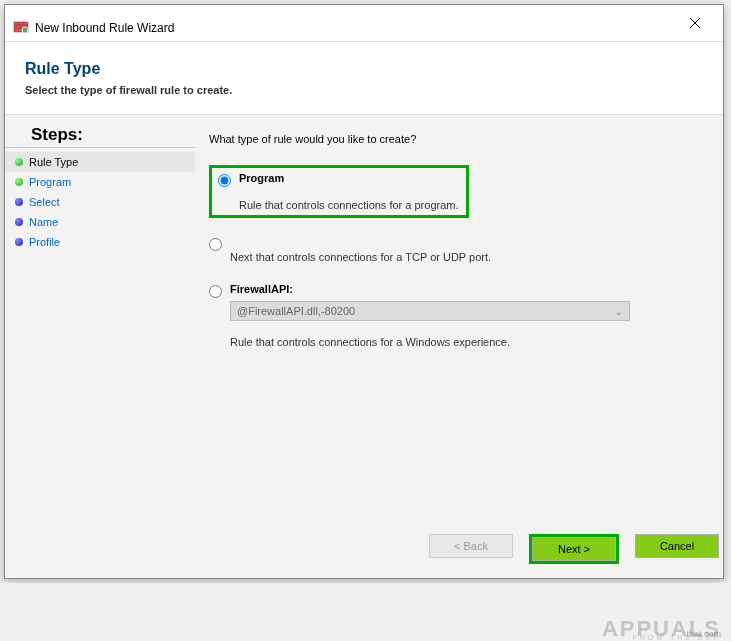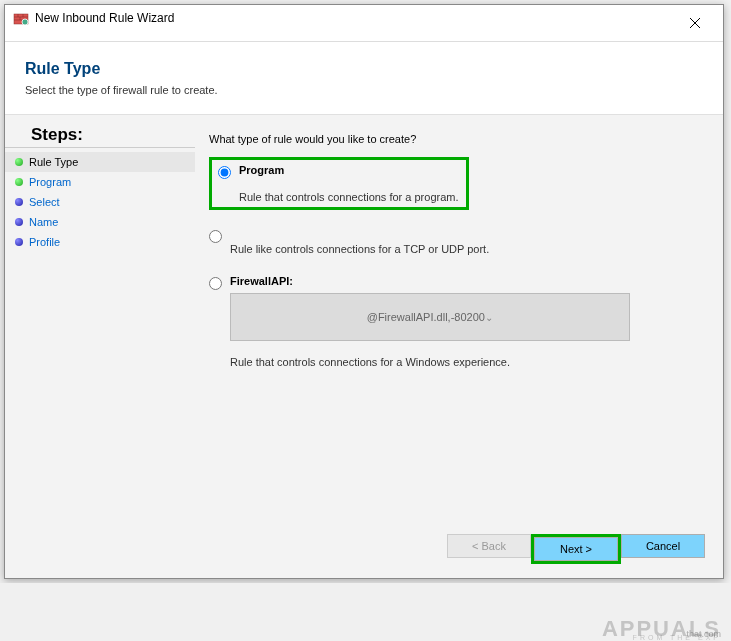--- a/index.html
+++ b/index.html
@@ -13,21 +13,21 @@
       width: 720px;
       height: 575px;
       background: #fff;
       border: 1px solid #888;
       display: flex;
       flex-direction: column;
       box-shadow: 0 2px 8px rgba(0,0,0,0.3);
     }
     .titlebar {
       display: flex;
-      align-items: flex-start;
+      align-items: flex-end;
       padding: 6px 8px;
       border-bottom: 1px solid #ddd;
       background: #fff;
     }
     .titlebar-icon {
       width: 16px; height: 16px;
       margin-right: 6px;
       display: inline-flex;
       align-items: center;
       justify-content: center;
@@ -45,20 +45,21 @@
     }
     .header-title {
       font-size: 16px;
       font-weight: 600;
       color: #00427a;
       margin-bottom: 6px;
     }
     .header-sub {
       font-size: 11px;
       color: #333;
+      font-weight: bold;
     }
     .main {
       display: flex;
       flex: 1;
       background: #f3f3f3;
       border-top: 1px solid #e0e0e0;
     }
     .sidebar {
       width: 190px;
       padding: 6px 0;
@@ -86,21 +87,21 @@
       display: inline-block;
     }
     .bullet.green { background: radial-gradient(circle at 30% 30%, #8f8, #2a2); }
     .bullet.blue { background: radial-gradient(circle at 30% 30%, #88f, #22a); }
     .content {
       flex: 1;
       padding: 18px 14px 0 14px;
       background: #f3f3f3;
       position: relative;
     }
-    .prompt { font-size: 11px; margin-bottom: 12px; }
+    .prompt { font-size: 11px; margin-bottom: 20px; }
     .option {
       display: flex;
       align-items: flex-start;
       gap: 8px;
       margin-bottom: 16px;
       padding: 2px 0;
     }
     .option input[type=radio] {
       margin-top: 2px;
     }
@@ -119,43 +120,43 @@
       padding: 4px 6px;
       width: 260px;
     }
     .dropdown {
       width: 400px;
       margin-top: 6px;
       margin-bottom: 4px;
       background: #dcdcdc;
       border: 1px solid #bbb;
       color: #666;
-      padding: 17px 6px;
-      font-size: 11px;
-      display: flex;
-      justify-content: center;
+      padding: 3px 6px;
+      font-size: 11px;
+      display: flex;
+      justify-content: space-between;
       align-items: center;
     }
     .dropdown-arrow {
       font-size: 10px;
       color: #888;
     }
     .footer {
       display: flex;
       justify-content: flex-end;
-      gap: 0;
-      padding: 14px 18px;
+      gap: 16px;
+      padding: 14px 4px;
       background: #f3f3f3;
       border-top: 0;
     }
     .btn {
       width: 84px;
       height: 24px;
       font-size: 11px;
-      background: #7dd3fc;
+      background: #84cc16;
       border: 1px solid #adadad;
       cursor: pointer;
     }
     .btn:disabled {
       color: #9a9a9a;
       background: #e8e8e8;
       border-color: #ccc;
       cursor: default;
     }
     .btn-highlight {
@@ -254,21 +255,21 @@
         <input type="radio" name="ruletype" checked="" style="">
         <div class="option-body">
           <div class="option-label">Program</div>
           <div class="option-desc">Rule that controls connections for a program.</div>
         </div>
       </div>
 
       <div class="option">
         <input type="radio" name="ruletype" style="">
         <div class="option-body">
-          <div class="option-desc">Rule like controls connections for a TCP or UDP port.</div>
+          <div class="option-desc">Next that controls connections for a TCP or UDP port.</div>
         </div>
       </div>
 
       <div class="option">
         <input type="radio" name="ruletype" style="">
         <div class="option-body">
           <div class="option-label">FirewallAPI:</div>
           <div class="dropdown">
             <span>@FirewallAPI.dll,-80200</span>
             <span class="dropdown-arrow">⌄</span>

